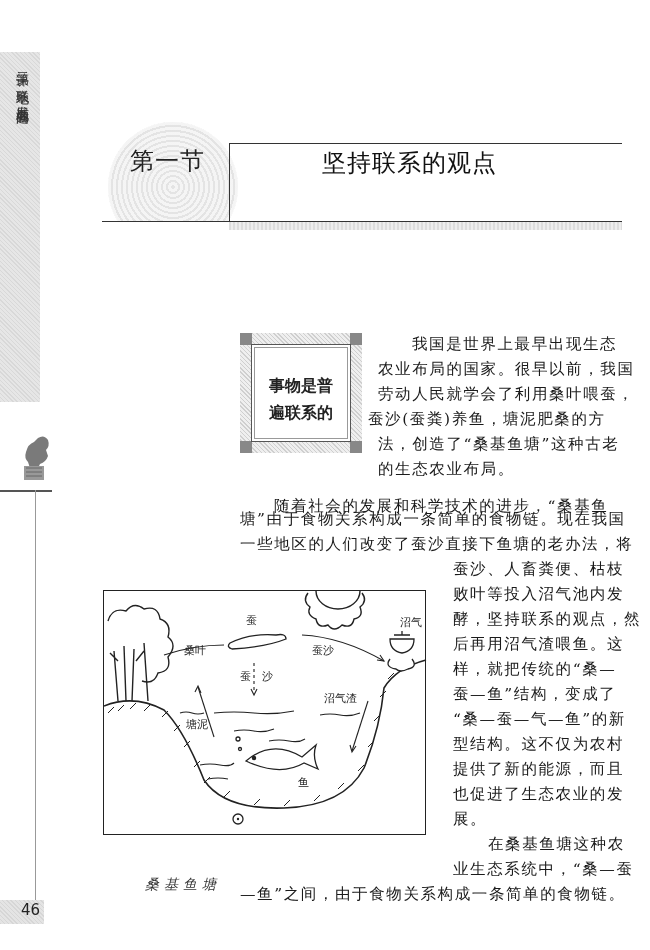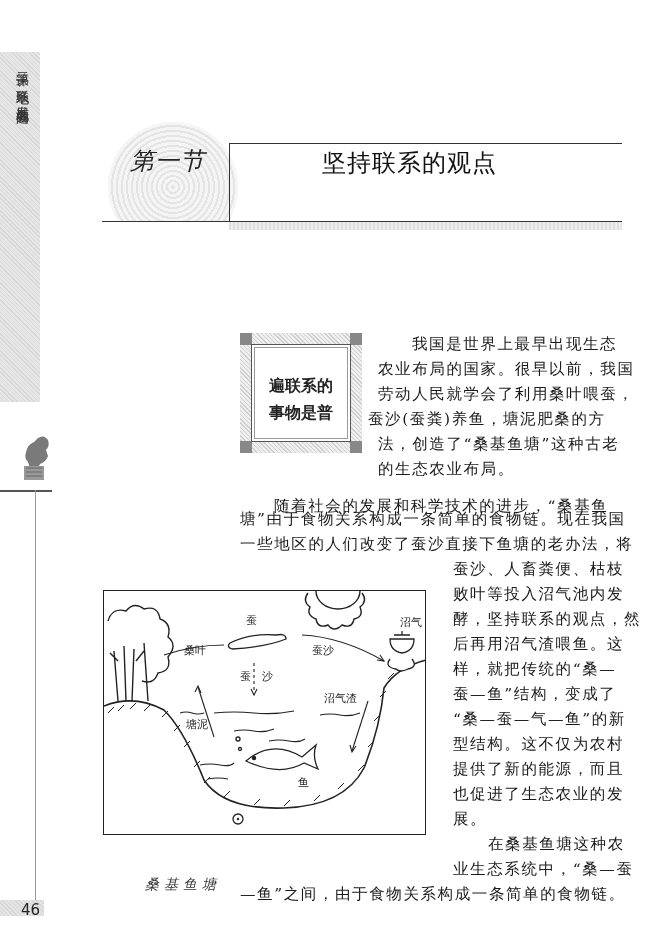--- a/index.html
+++ b/index.html
@@ -5,29 +5,29 @@
   html, body { margin:0; padding:0; }
   body { width:650px; height:950px; background:#ffffff; position:relative; overflow:hidden;
          font-family:"DejaVu Serif", serif; color:#1a1a1a; }
   .side-tab { position:absolute; left:0; top:52px; width:40px; height:350px;
               background:repeating-linear-gradient(45deg,#d8d8d8 0 1px,#e6e6e6 1px 3px); }
   .side-tab-text { position:absolute; left:14px; top:10px; width:16px; font-family:"DejaVu Sans", sans-serif;
                    font-size:13px; line-height:16px; color:#333; writing-mode:vertical-rl; letter-spacing:1px; }
   .thinker { position:absolute; left:16px; top:430px; width:40px; height:52px; }
   .side-rule-h { position:absolute; left:0; top:490px; width:52px; height:2px; background:#555; }
   .side-rule-v { position:absolute; left:35px; top:490px; width:1px; height:411px; background:#999; }
-  .page-num-box { position:absolute; left:0; top:900px; width:44px; height:16px;
+  .page-num-box { position:absolute; left:0; top:900px; width:44px; height:24px;
                   background:repeating-linear-gradient(45deg,#d6d6d6 0 1px,#e4e4e4 1px 3px); }
   .page-num { position:absolute; right:4px; top:1px; font-family:"DejaVu Sans", sans-serif; font-size:15px; color:#222; }
 
   .section-medallion { position:absolute; left:108px; top:122px; width:130px; height:100px; overflow:hidden; }
   .section-medallion .disc { position:absolute; left:0; top:0; width:130px; height:130px; border-radius:50%;
                   background:repeating-radial-gradient(circle,#ddd 0 2px,#f2f2f2 2px 5px); opacity:.8; }
   .section-num { position:absolute; left:130px; top:145px; font-family:"DejaVu Sans", sans-serif;
-                 font-size:24px; color:#222; letter-spacing:1px;font-style:italic; }
+                 font-size:24px; color:#222; letter-spacing:1px; }
   .section-rule { position:absolute; left:102px; top:221px; width:520px; height:1px; background:#333; }
   .section-title-box { position:absolute; left:229px; top:143px; width:393px; height:78px;
                        border-top:1px solid #333; border-left:1px solid #333; box-sizing:border-box; }
   .section-title { position:absolute; left:322px; top:147px; font-family:"DejaVu Sans", sans-serif;
                    font-size:24px; color:#111; letter-spacing:1px; }
   .title-shadow { position:absolute; left:229px; top:222px; width:393px; height:8px;
                   background:repeating-linear-gradient(90deg,#ddd 0 2px,#eee 2px 4px); }
 
   .keypoint { position:absolute; left:240px; top:333px; width:122px; height:120px; }
   .kp-frame { position:absolute; inset:0;
@@ -73,22 +73,22 @@
 <div class="section-title">坚持联系的观点</div>
 
 <div class="keypoint">
   <div class="kp-frame"></div>
   <div class="kp-corner" style="left:0;top:0"></div>
   <div class="kp-corner" style="right:0;top:0"></div>
   <div class="kp-corner" style="left:0;bottom:0"></div>
   <div class="kp-corner" style="right:0;bottom:0"></div>
   <div class="kp-inner">
     <div class="kp-text">
+      <div>事物是普</div>
       <div>遍联系的</div>
-      <div>事物是普</div>
     </div>
   </div>
 </div>
 
 <div class="line" style="left:412px;top:334px">我国是世界上最早出现生态</div>
 <div class="line" style="left:378px;top:359px">农业布局的国家。很早以前，我国</div>
 <div class="line" style="left:378px;top:384px">劳动人民就学会了利用桑叶喂蚕，</div>
 <div class="line" style="left:368px;top:409px">蚕沙(蚕粪)养鱼，塘泥肥桑的方</div>
 <div class="line" style="left:378px;top:434px">法，创造了“桑基鱼塘”这种古老</div>
 <div class="line" style="left:378px;top:459px">的生态农业布局。</div>

